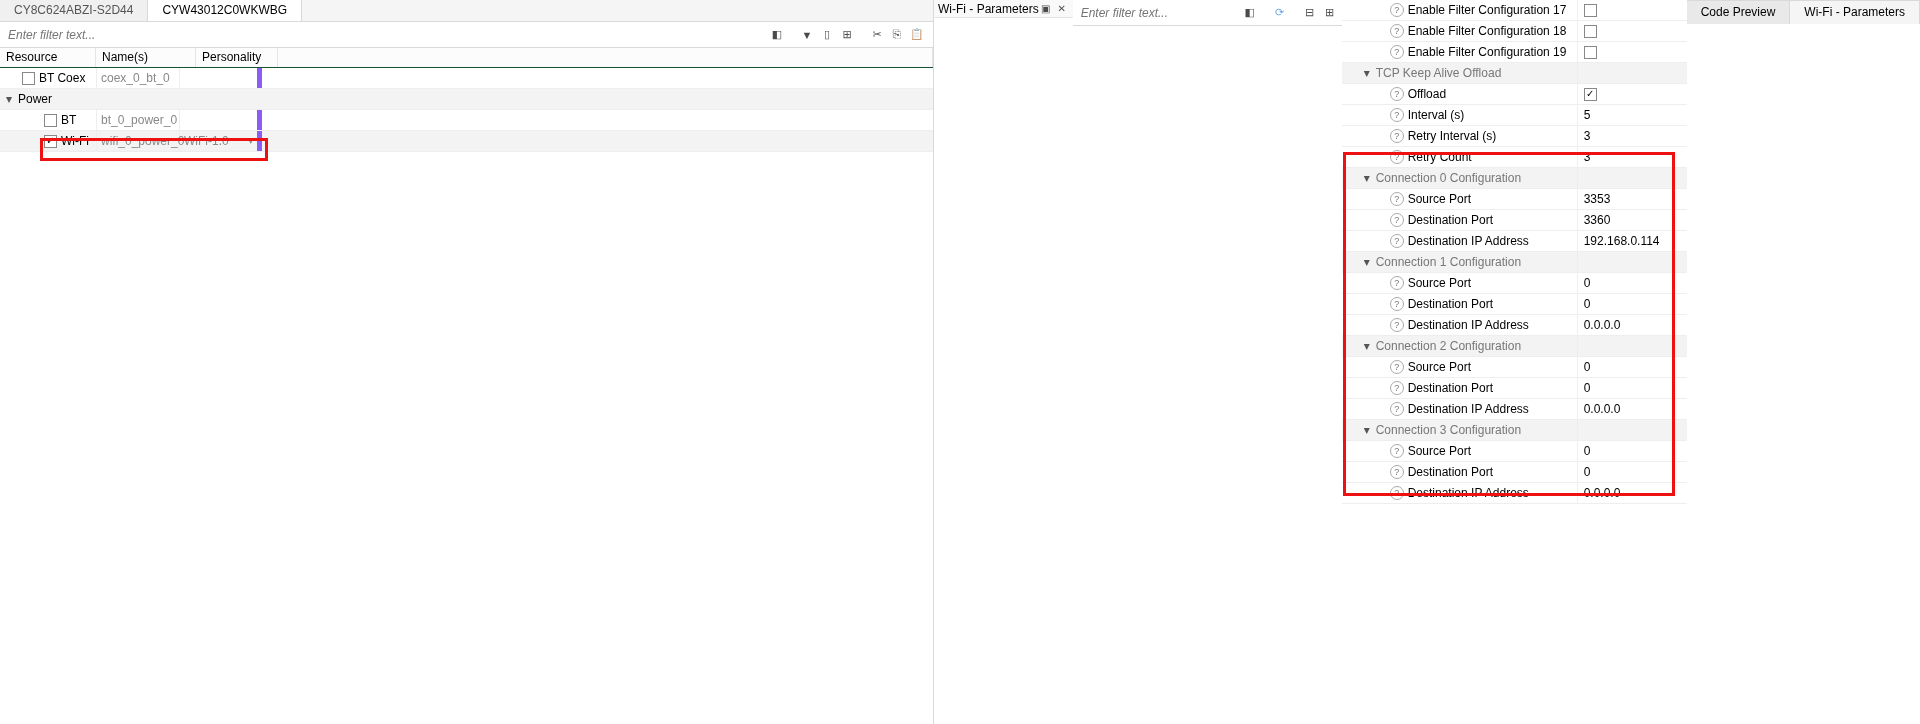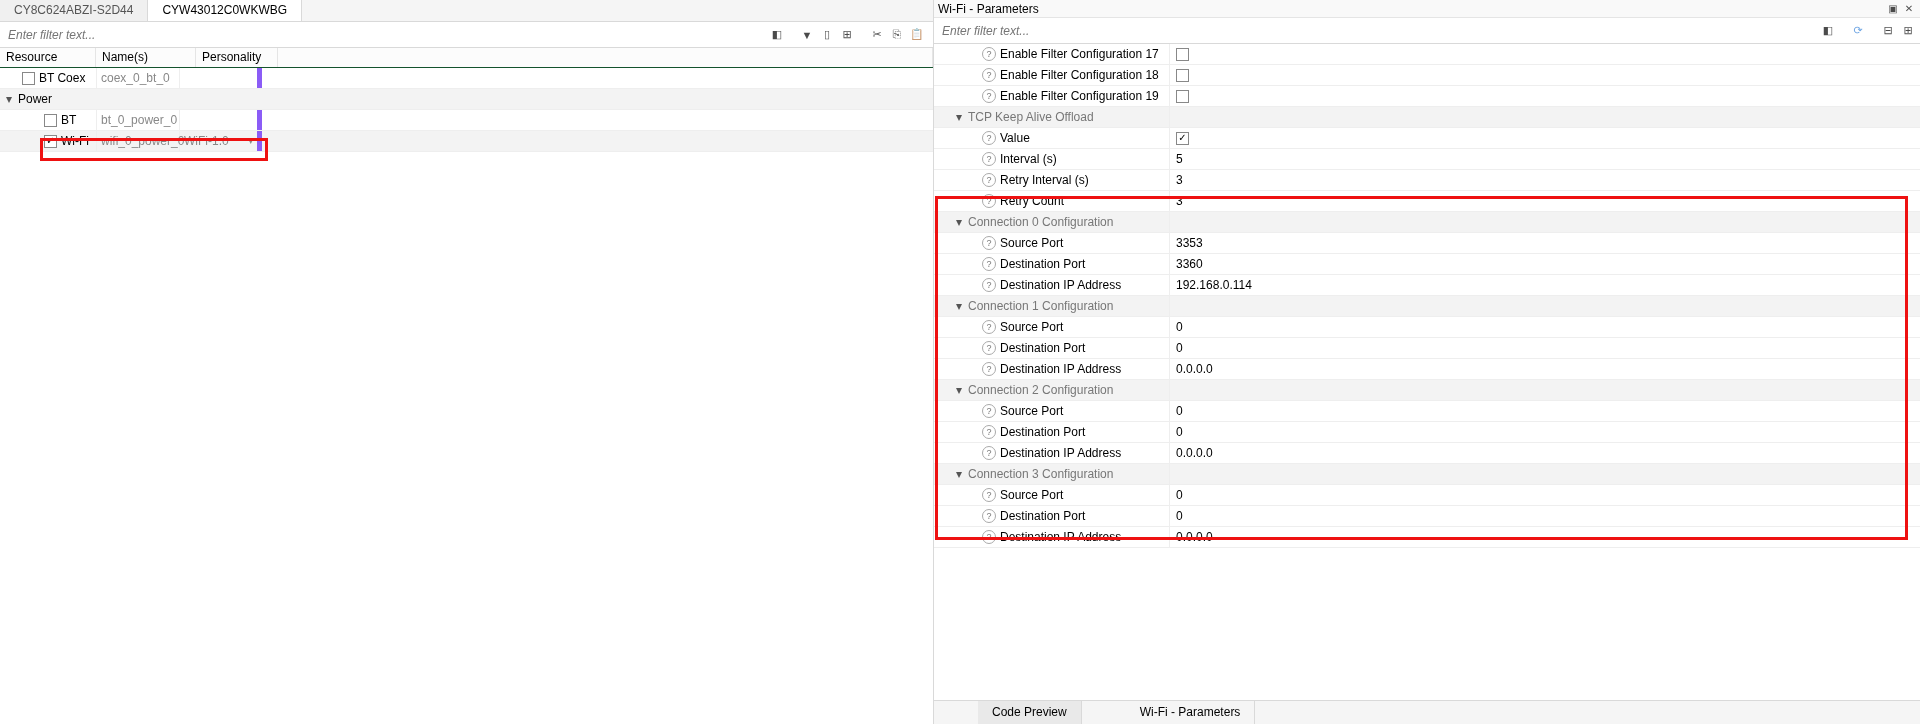--- a/index.html
+++ b/index.html
@@ -35,21 +35,21 @@
 .chk { width:13px; height:13px; border:1px solid #888; display:inline-flex; align-items:center; justify-content:center; font-size:10px; line-height:1; background:#fff;}
 .chev { width:10px; text-align:center; color:#555;}
 .dd-arrow { color:#888; font-size:9px; margin-left:auto;}
 
 .red-box-left {
   position:absolute; left:40px; top:138px; width:228px; height:23px;
   border:3px solid #e11; pointer-events:none;
 }
 
 
-.right-panel { flex:1; display:flex; flex-direction:column; }
+.right-panel { flex:1; display:flex; flex-direction:row; }
 .rp-title-row { display:flex; align-items:center; height:18px; border-bottom:1px solid #e5e5e5; padding:0 4px; background:#f9f9f9;}
 .rp-title { flex:1; font-size:12px; }
 .rp-icons { display:flex; gap:2px; }
 .rp-icons span { width:14px; height:14px; font-size:10px; display:flex; align-items:center; justify-content:center; opacity:.7;}
 .rp-filter-row { display:flex; align-items:center; height:26px; border-bottom:1px solid #d9d9d9; padding:0 4px;}
 .rp-filter-row input { flex:1; border:none; outline:none; font-style:italic; color:#777; padding:4px;}
 .rp-toolbar { display:flex; gap:4px; }
 
 .rp-headers { display:flex; height:20px; border-bottom:1px solid #d9d9d9; background:#fcfcfc;}
 .rp-headers > div { padding:2px 6px; border-right:1px solid #e5e5e5; }
@@ -64,21 +64,21 @@
 .help-ic { width:14px; height:14px; border:1px solid #aaa; border-radius:50%; font-size:9px; display:inline-flex; align-items:center; justify-content:center; color:#777;}
 .ind-a { padding-left: 20px !important; }
 .ind-b { padding-left: 48px !important; }
 
 .red-box-right {
   position:absolute; left:1px; top:152px; right:12px; height:344px;
   border:3px solid #e11; pointer-events:none;
 }
 
 .bottom-tabs { display:flex; height:24px; border-top:1px solid #d9d9d9; background:#f5f5f5;}
-.bottom-tabs .btab { padding:4px 14px; border-right:1px solid #d9d9d9; cursor:pointer;margin-left:44px;}
+.bottom-tabs .btab { padding:4px 14px; border-right:1px solid #d9d9d9; cursor:pointer;}
 .bottom-tabs .btab.active { background:#e9e9e9; }
 
 .left-panel{position:relative;}
 </style>
 </head>
 <body>
 
 <div class="left-panel">
   <div class="tabs-row" id="device-tabs">
       <div class="tab">CY8C624ABZI-S2D44</div>
@@ -199,21 +199,21 @@
       <div class="param-row group">
         <div class="pr-name ind-a">
           <span class="chev">▾</span>
           <span>TCP Keep Alive Offload</span>
         </div>
         <div class="pr-value"></div>
       </div>
       <div class="param-row">
         <div class="pr-name ind-b">
           <span class="help-ic">?</span>
-          <span>Value</span>
+          <span>Offload</span>
         </div>
         <div class="pr-value">
           <span class="chk">✓</span>
         </div>
       </div>
       <div class="param-row">
         <div class="pr-name ind-b">
           <span class="help-ic">?</span>
           <span>Interval (s)</span>
         </div>

